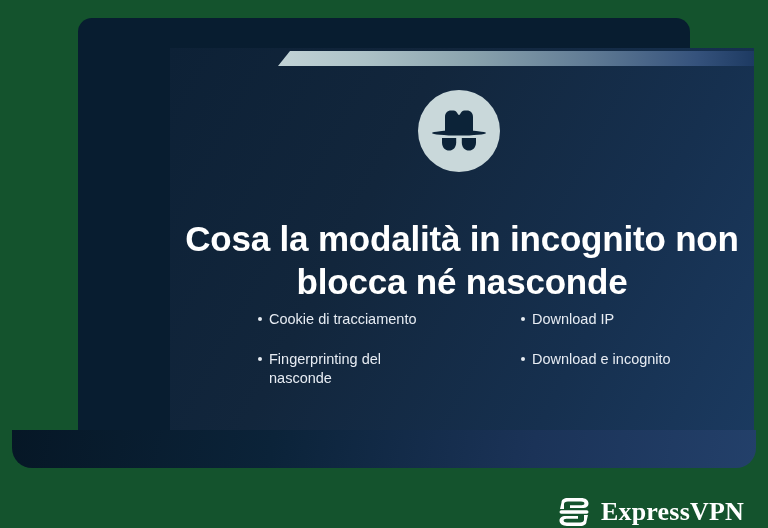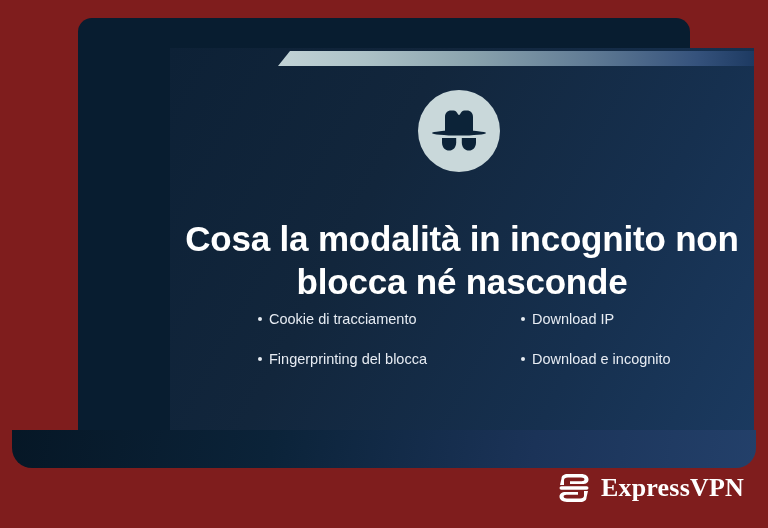--- a/index.html
+++ b/index.html
@@ -11,21 +11,21 @@
     height: 528px;
     overflow: hidden;
     font-family: "Liberation Sans", sans-serif;
     background: #3c548e;
   }
 
   #stage {
     position: relative;
     width: 768px;
     height: 528px;
-    background: #7f1d1d;
+    background: #14532d;
     overflow: hidden;
   }
 
   
   .laptop-lid {
     position: absolute;
     left: 78px;
     top: 18px;
     width: 612px;
     height: 412px;
@@ -120,21 +120,21 @@
     height: 4px;
     border-radius: 50%;
     background: #e7ecf3;
     margin: 7px 7px 0 0;
   }
 
   
   .brand {
     position: absolute;
     right: 24px;
-    top: 472px;
+    top: 496px;
     display: flex;
     align-items: center;
     gap: 10px;
   }
   .brand-mark { display: block; }
   .brand-name {
     color: #ffffff;
     font-family: "Liberation Serif", serif;
     font-size: 26px;
     font-weight: 700;
@@ -174,21 +174,21 @@
 
       <div class="bullet-area">
 
         <div class="bullet-col">
           <div class="bullet-item">
             <span class="bullet-dot"></span>
             <span>Cookie di tracciamento</span>
           </div>
           <div class="bullet-item">
             <span class="bullet-dot"></span>
-            <span>Fingerprinting del blocca</span>
+            <span>Fingerprinting del nasconde</span>
           </div>
         </div>
 
         <div class="bullet-col">
           <div class="bullet-item">
             <span class="bullet-dot"></span>
             <span>Download IP</span>
           </div>
           <div class="bullet-item">
             <span class="bullet-dot"></span>

